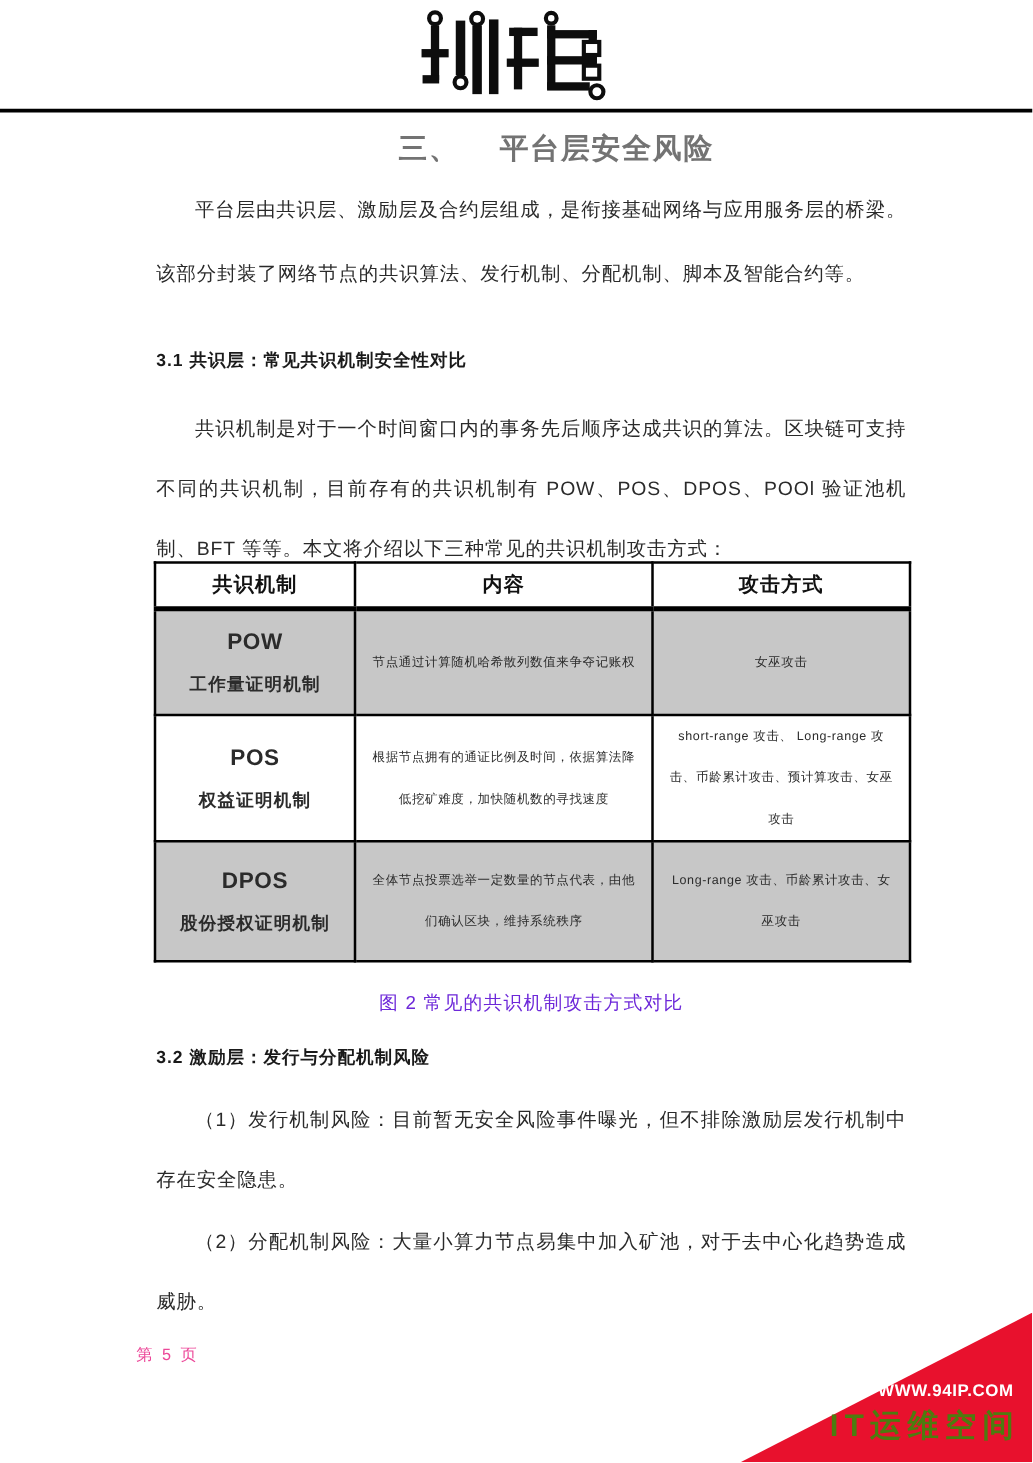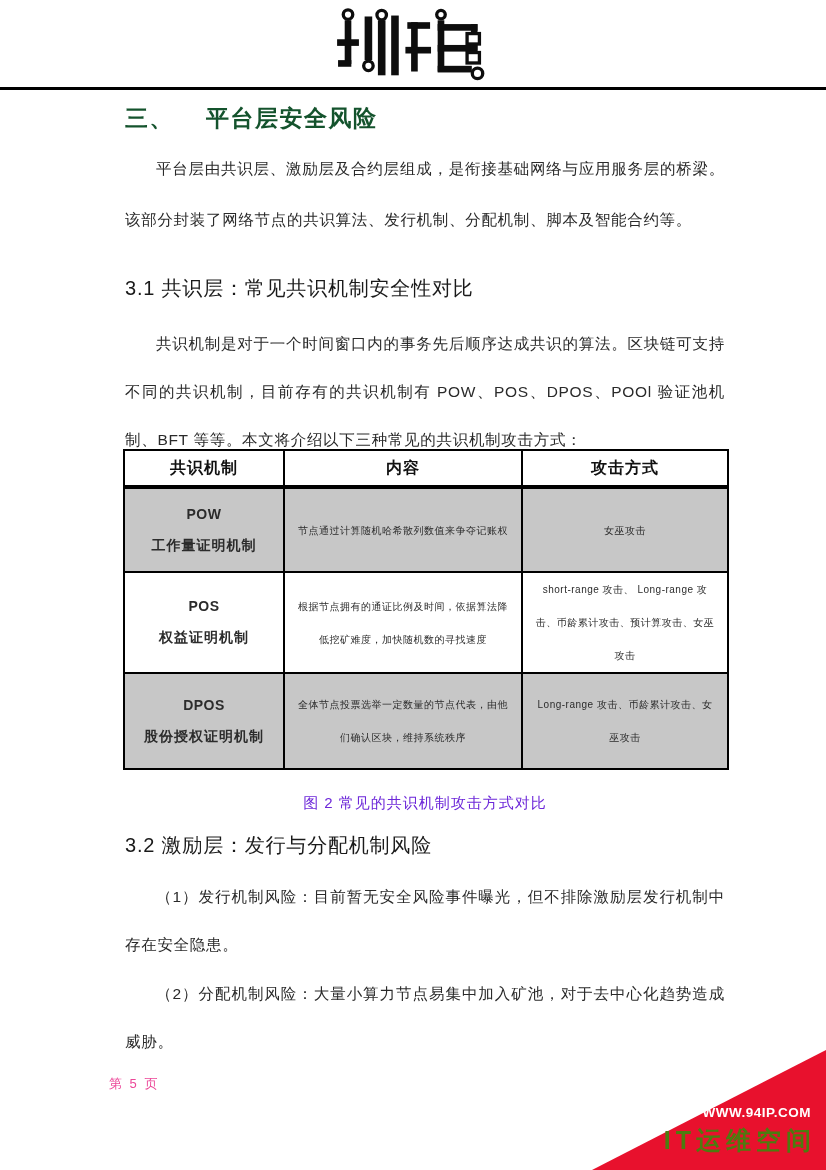--- a/index.html
+++ b/index.html
@@ -12,26 +12,26 @@
   
   .page-header{
     position:absolute;top:0;left:0;width:826px;height:87px;
     border-bottom:3px solid #000;
     display:flex;align-items:center;justify-content:center;
   }
   .logo-svg{display:block;}
   
   .h1{
     left:125px;top:103px;width:640px;
-    font-size:23px;font-weight:bold;color:#14532d;letter-spacing:1.5px;line-height:30px;
+    font-size:23px;font-weight:bold;color:#737373;letter-spacing:1.5px;line-height:30px;text-align:center;
   }
   .h1 .h1-num{display:inline-block;margin-right:32px;}
   .h2{
     left:125px;top:276px;width:640px;
-    font-size:20px;font-weight:normal;color:#1a1a1a;letter-spacing:.8px;line-height:24px;
+    font-size:14px;font-weight:bold;color:#1a1a1a;letter-spacing:.8px;line-height:24px;
   }
   .h2.incentive{top:833px;}
   
   .para{
     left:125px;width:600px;
     font-size:15.5px;color:#2a2a2a;letter-spacing:.7px;
     text-align:justify;text-indent:2em;margin:0;
   }
   .p-intro{top:143px;line-height:51px;}
   .p-consensus{top:320px;line-height:48px;}
@@ -45,21 +45,21 @@
   .cmp-table th,.cmp-table td{
     border:2px solid #000;text-align:center;vertical-align:middle;
     padding:0 10px;color:#2b2b2b;
   }
   .cmp-table thead th{
     height:34px;font-size:16px;font-weight:bold;color:#111;
     background:#fff;border-bottom-width:4px;letter-spacing:1px;
   }
   .row-shaded td{background:var(--table-row-gray,#C7C7C7);}
   .cell-mech{font-weight:bold;color:#1a1a1a;}
-  .cell-mech .mech-abbr{display:block;font-size:14px;letter-spacing:.5px;margin-bottom:15px;}
+  .cell-mech .mech-abbr{display:block;font-size:18px;letter-spacing:.5px;margin-bottom:15px;}
   .cell-mech .mech-full{display:block;font-size:14px;letter-spacing:1px;}
   .cell-desc,.cell-attack{font-size:10px;line-height:33px;letter-spacing:.5px;}
   .row-pow td{height:82px;}
   .row-pos td{height:93px;}
   .row-dpos td{height:94px;}
   
   .fig-caption{
     left:123px;top:792px;width:604px;text-align:center;
     font-size:15px;color:#6d28d9;letter-spacing:1px;line-height:22px;
   }

